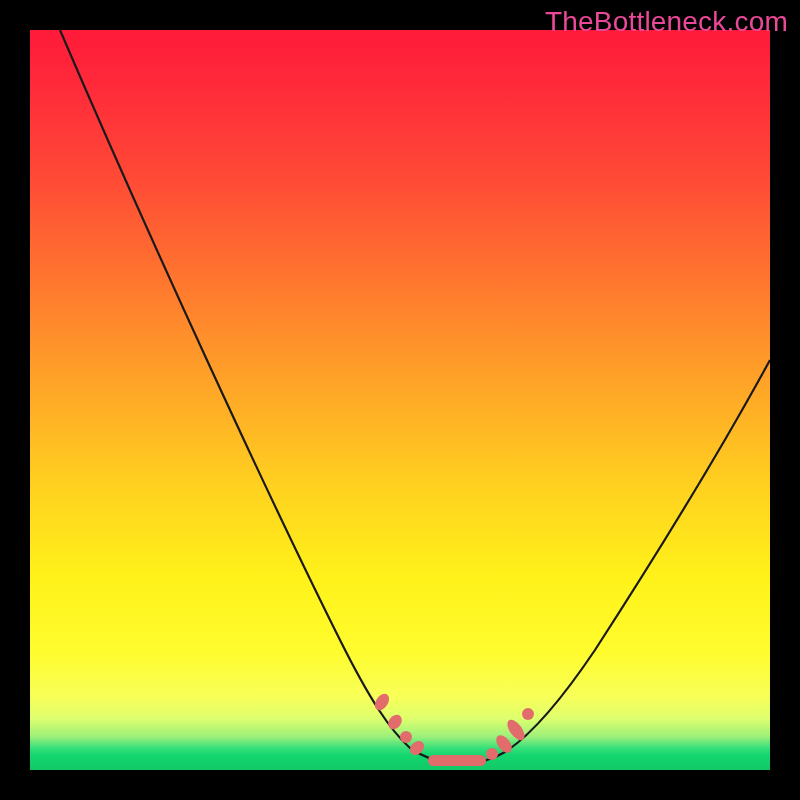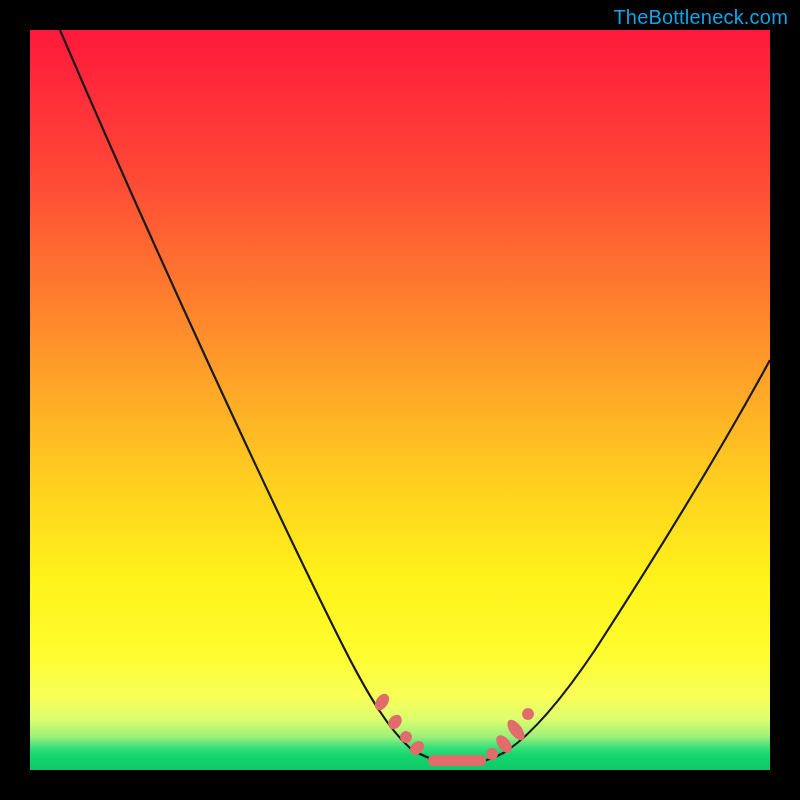--- a/index.html
+++ b/index.html
@@ -40,22 +40,22 @@
       #9cf07a 95.5%,
       #38e07a 97%,
       #14d66f 98%,
       #0fc966 100%
     );
   }
   .watermark {
     position: absolute;
     top: 6px;
     right: 12px;
-    color: #0ea5e9;
-    font-size: 20px;
+    color: #ec4899;
+    font-size: 28px;
     letter-spacing: 0.2px;
     font-weight: 400;
   }
   svg.curves {
     position: absolute;
     left: 30px;
     top: 30px;
     width: 740px;
     height: 740px;
   }

